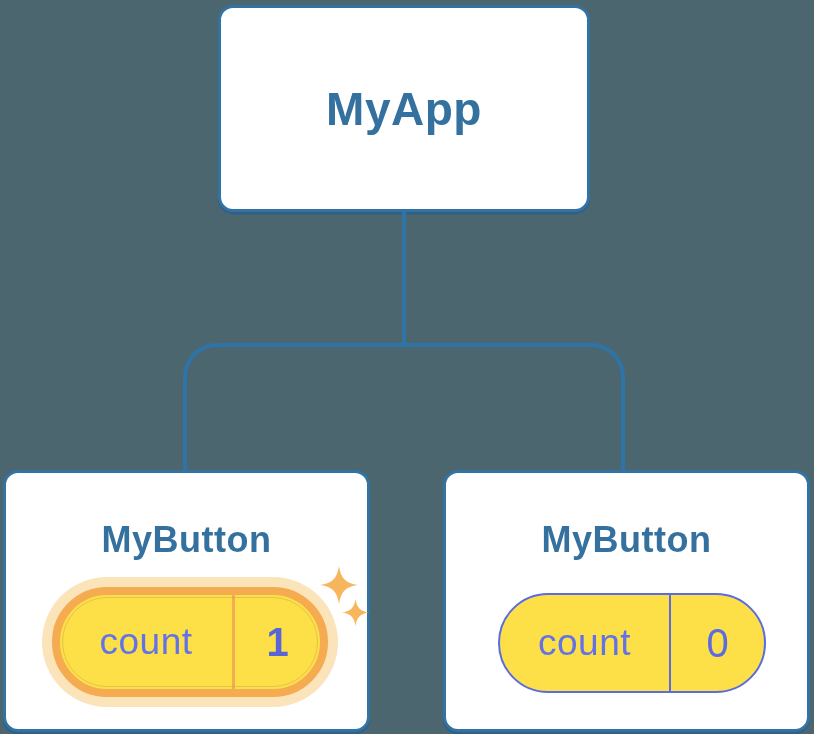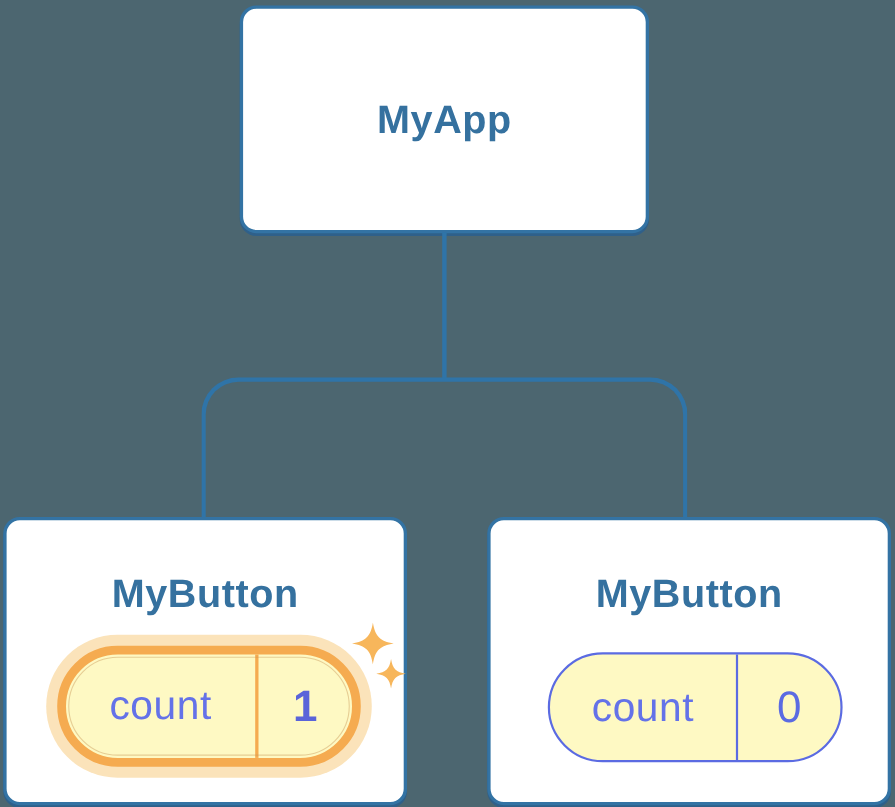--- a/index.html
+++ b/index.html
@@ -30,21 +30,21 @@
     position:absolute;
     background:#ffffff;
     border:3px solid var(--node-border);
     border-radius:15px;
     box-shadow:0 2.5px 0 0 rgba(42,95,142,.85);
   }
   .node-root{
     left:218px;top:5px;width:372px;height:207px;
     display:flex;align-items:center;justify-content:center;
   }
-  .node-root .node-label{font-size:36px;}
+  .node-root .node-label{font-size:46px;}
   .node-label{
     color:var(--node-label);
     font-weight:600;
     letter-spacing:.5px;
   }
   .node-child{
     width:367px;height:262px;top:470px;padding-left:33px;
   }
   .node-child-left{left:3px;}
   .node-child-right{left:443px;}
@@ -65,21 +65,21 @@
     position:absolute;
     left:183px;top:343px;
     width:442px;height:128px;
     border:4px solid var(--connector);
     border-bottom:none;
     border-radius:34px 34px 0 0;
   }
   
   .pill{
     position:absolute;
-    background:#fef9c3;
+    background:#fde047;
     border-radius:999px;
     display:flex;
     align-items:stretch;
   }
   .pill-cell{
     display:flex;align-items:center;justify-content:center;
   }
   .pill-name{
     color:var(--count-text);
     font-size:37px;

